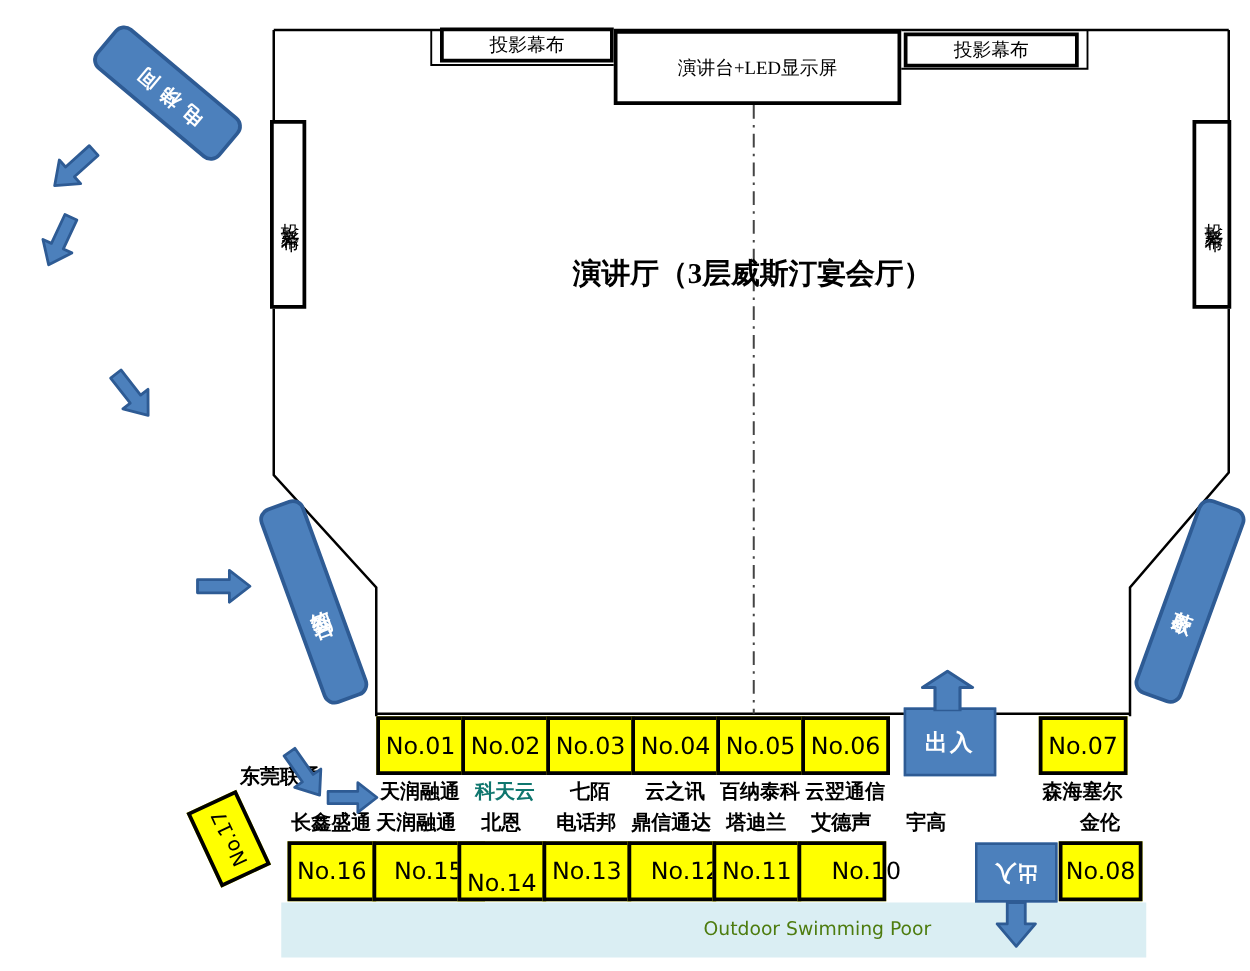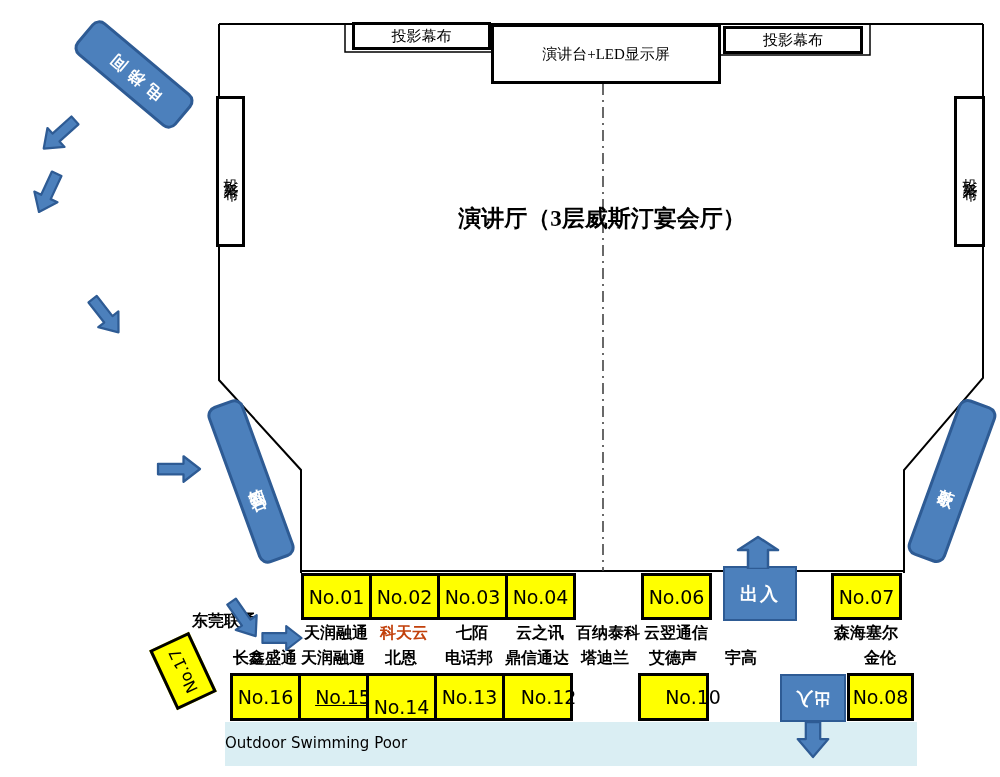--- a/index.html
+++ b/index.html
@@ -14,33 +14,33 @@
   .vtext { writing-mode:vertical-rl; text-orientation:upright; letter-spacing:3px; line-height:1; }
 
   .title { position:absolute; z-index:2; text-align:center; font-family:"Liberation Serif","DejaVu Serif",serif;
            font-weight:bold; font-size:23px; color:#000; }
 
   
   .booth { position:absolute; background:#FFFF00; border:3px solid #000; box-sizing:border-box;
            display:flex; align-items:center; justify-content:center; font-size:19px; color:#000; z-index:3; }
   .blabel { position:absolute; font-weight:bold; font-size:16px; color:#000; text-align:center;
             white-space:nowrap; z-index:3; width:110px; }
-  .muted { color:#c2410c; }
+  .muted { color:#0f766e; }
 
   
   .blue { position:absolute; background:#4C80BC; border:2px solid #2E5B94; box-sizing:border-box;
           color:#fff; display:flex; align-items:center; justify-content:center; z-index:4;
           font-weight:bold; }
   .pill { border-radius:10px; border-width:3px; }
   .arrow { position:absolute; z-index:5; }
   .rot180 { display:inline-block; transform:rotate(180deg); }
 
   .pool { position:absolute; background:#DAEEF3; z-index:2; }
-  .pool-label { position:absolute; top:12px; left:0; width:520px; text-align:left;
-                font-size:15px; color:#000000; }
+  .pool-label { position:absolute; top:12px; left:0; width:520px; text-align:right;
+                font-size:15px; color:#4d7c0f; }
 </style>
 </head>
 <body>
 
 <div class="stage">
 
   <svg class="layer" width="1000" height="777" viewBox="0 0 1000 777">
     <g stroke="#000" stroke-width="2" fill="none">
       <path d="M207 24 H971"></path>
       <path d="M207 24 V380 L289 470 V573"></path>
@@ -128,20 +128,23 @@
     </div>
   <div class="booth" style="left:357px; top:573px; width:71px; height:47px;">
       <span>No.02</span>
     </div>
   <div class="booth" style="left:425px; top:573px; width:71px; height:47px;">
       <span>No.03</span>
     </div>
   <div class="booth" style="left:493px; top:573px; width:71px; height:47px;">
       <span>No.04</span>
     </div>
+  <div class="booth" style="left:561px; top:573px; width:71px; height:47px;">
+      <span>No.05</span>
+    </div>
   <div class="booth" style="left:629px; top:573px; width:71px; height:47px;">
       <span>No.06</span>
     </div>
   <div class="booth" style="left:819px; top:573px; width:71px; height:47px;">
       <span>No.07</span>
     </div>
 
   <div class="blabel" style="left:269px; top:623px;">天润融通</div>
   <div class="blabel muted" style="left:337px; top:623px;">科天云</div>
   <div class="blabel" style="left:405px; top:623px;">七陌</div>
@@ -162,31 +165,34 @@
   <div class="blabel" style="left:402px; top:648px;">电话邦</div>
   <div class="blabel" style="left:470px; top:648px;">鼎信通达</div>
   <div class="blabel" style="left:538px; top:648px;text-align:center;">塔迪兰</div>
   <div class="blabel" style="left:606px; top:648px;">艾德声</div>
   <div class="blabel" style="left:674px; top:648px;">宇高</div>
   <div class="blabel" style="left:813px; top:648px;">金伦</div>
 
   <div class="booth" style="left:218px; top:673px; width:71px; height:48px;">
       <span>No.16</span>
     </div>
-  <div class="booth" style="left:286px; top:673px; width:90px; height:48px;text-decoration:underline;">
+  <div class="booth" style="left:286px; top:673px; width:90px; height:48px;">
       <span>No.15</span>
     </div>
   <div class="booth" style="left:354px; top:673px; width:71px; height:48px;align-items:flex-end;">
       <span>No.14</span>
     </div>
   <div class="booth" style="left:422px; top:673px; width:71px; height:48px;">
       <span>No.13</span>
     </div>
   <div class="booth" style="left:490px; top:673px; width:71px; height:48px;padding-left:22px;">
       <span>No.12</span>
+    </div>
+  <div class="booth" style="left:558px; top:673px; width:71px; height:48px;">
+      <span>No.11</span>
     </div>
   <div class="booth" style="left:626px; top:673px; width:71px; height:48px;padding-left:39px;">
       <span>No.10</span>
     </div>
   <div class="booth" style="left:835px; top:673px; width:67px; height:48px;">
       <span>No.08</span>
     </div>
 
   <div class="blue" style="left:768px; top:674px; width:66px; height:48px; font-size:17px;">
     <span class="rot180">出入</span>

